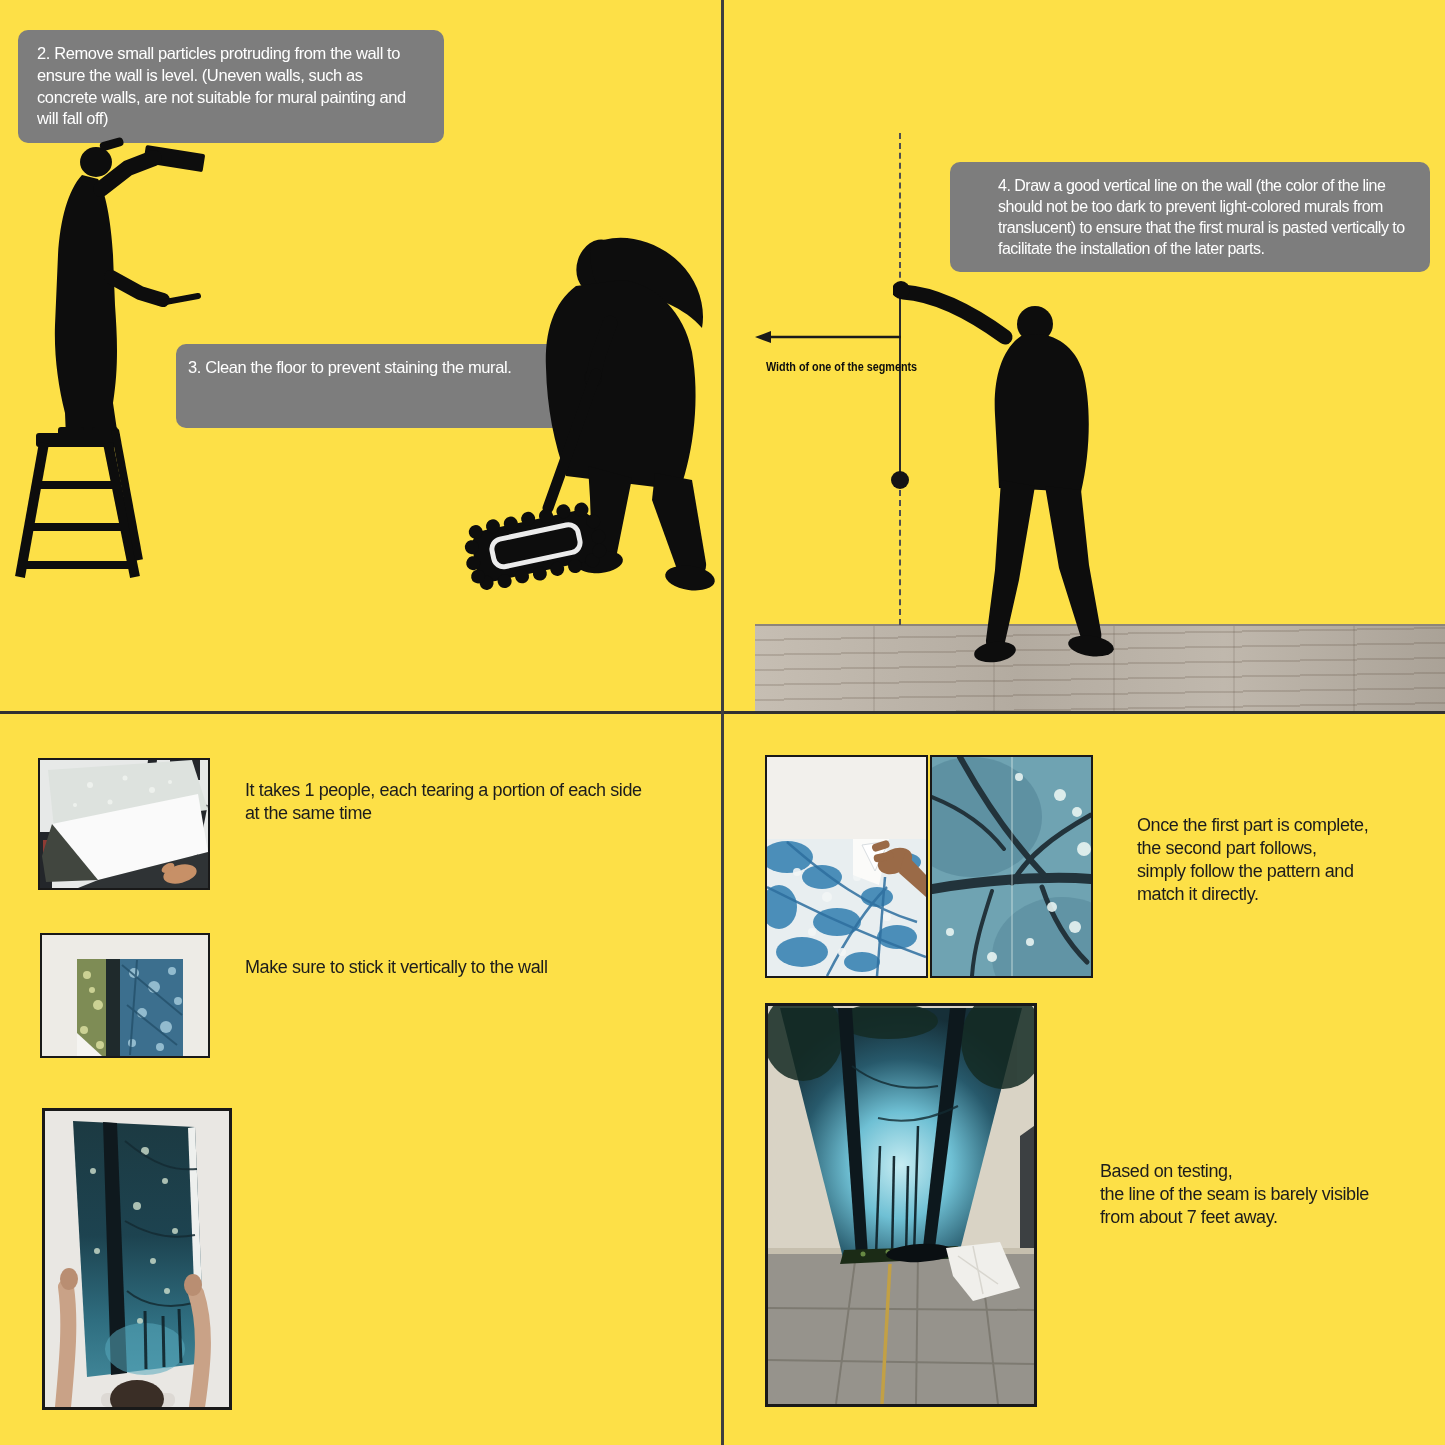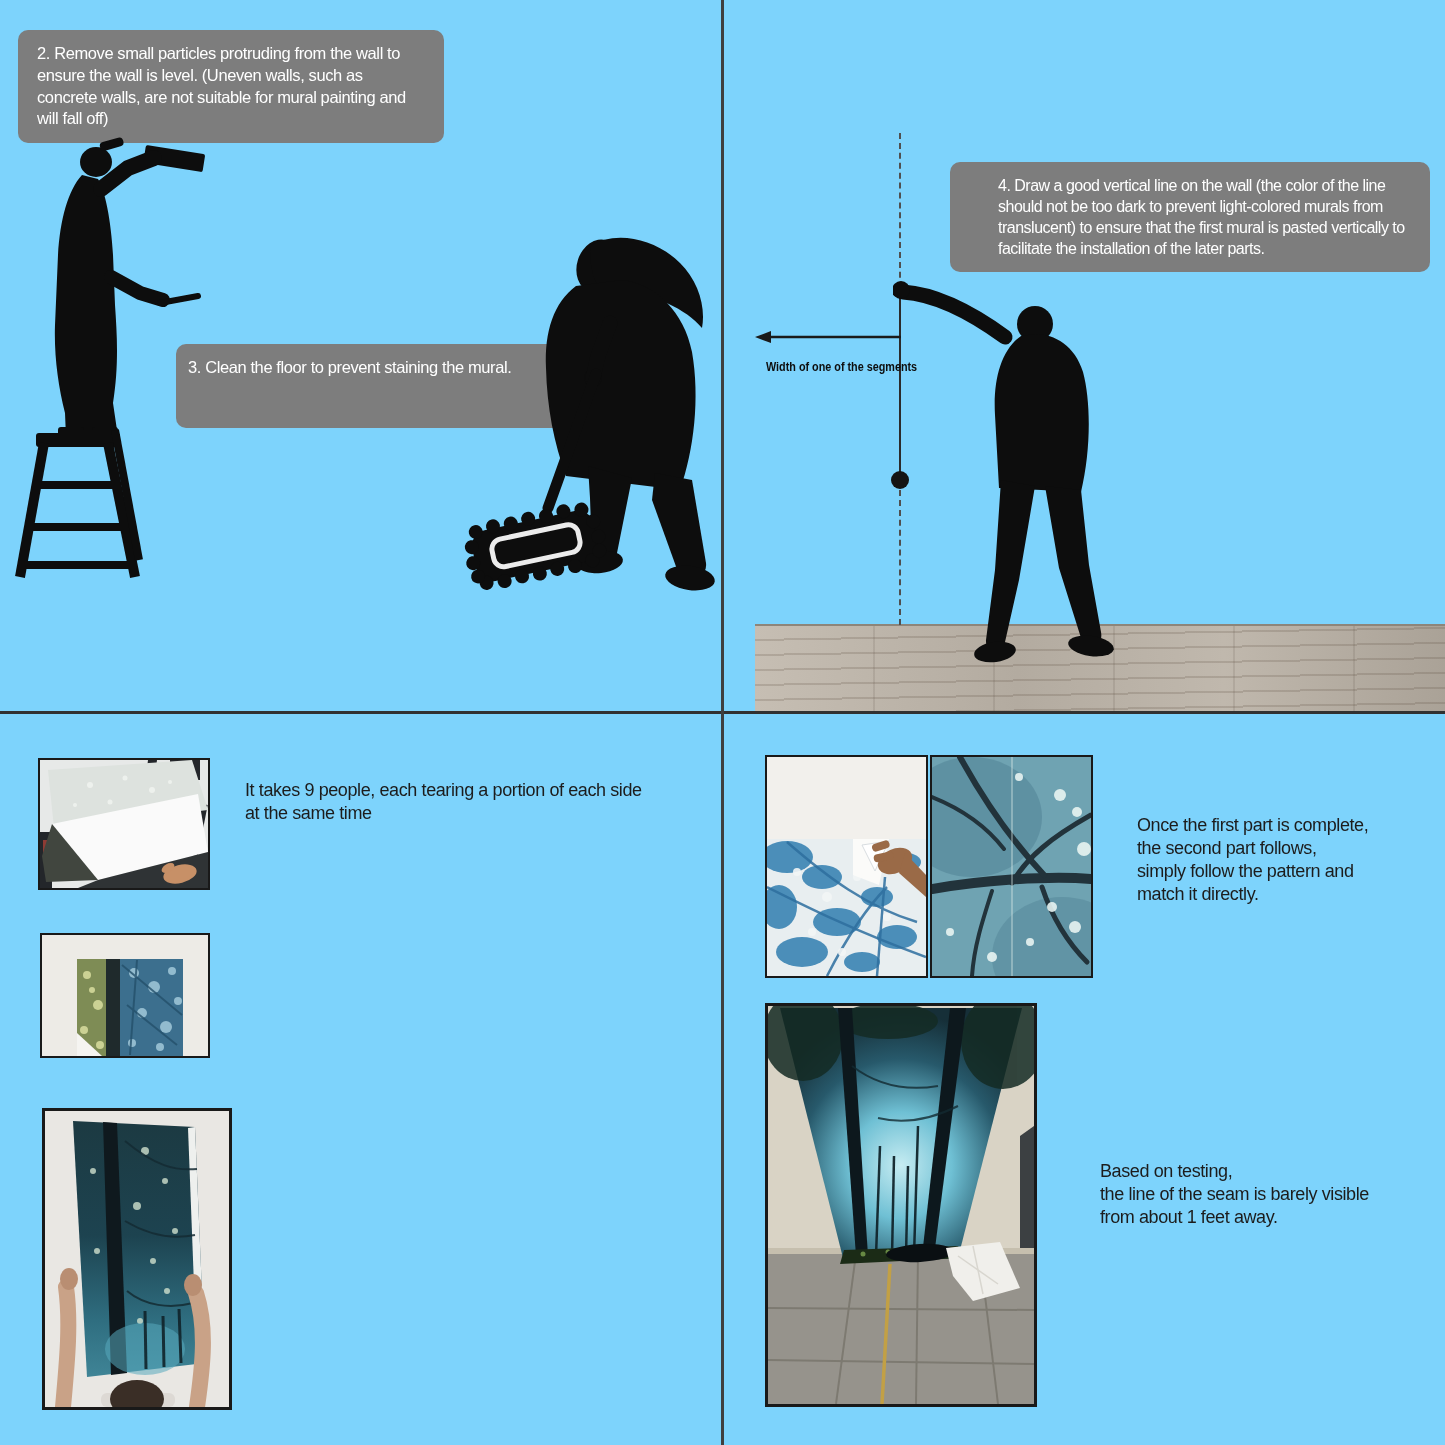--- a/index.html
+++ b/index.html
@@ -1,18 +1,18 @@
 <!DOCTYPE html>
 <html><head>
 <meta charset="utf-8">
 <style>
   html,body{margin:0;padding:0;background:#ffffff;}
   #canvas{
     position:relative;width:1445px;height:1445px;overflow:hidden;
-    background:#7dd3fc;
+    background:#fde047;
     font-family:"Liberation Sans",sans-serif;
     color:#1c1c1c;
   }
   .divider-v{position:absolute;left:721px;top:0;width:3px;height:1445px;background:#3f3f3f;}
   .divider-h{position:absolute;left:0;top:711px;width:1445px;height:3px;background:#313131;}
 
   .instruction-box{
     position:absolute;box-sizing:border-box;
     background:#7d7d7d;color:#ffffff;border-radius:10px;
     padding:13px 19px;font-size:16.5px;line-height:1.32;letter-spacing:-0.4px;
@@ -179,21 +179,21 @@
           <circle cx="130" cy="22" r="2"></circle>
           <circle cx="35" cy="45" r="2"></circle>
       </g>
       <polygon points="12,64 158,34 168,92 58,120" fill="#fafafa"></polygon>
       <polygon points="12,64 58,120 6,122 2,96" fill="#41463f"></polygon>
       <polygon points="58,120 168,92 168,128 38,128" fill="#2f3335"></polygon>
       <ellipse cx="140" cy="114" rx="17" ry="9" fill="#c79067" transform="rotate(-14 140 114)"></ellipse>
       <ellipse cx="128" cy="108" rx="7" ry="4" fill="#c79067" transform="rotate(-30 128 108)"></ellipse>
     </svg>
   </div>
-  <div class="caption" style="left:245px;top:779px;width:480px;">It takes 9 people, each tearing a portion of each side
+  <div class="caption" style="left:245px;top:779px;width:480px;">It takes 1 people, each tearing a portion of each side
 at the same time</div>
 
   <div class="photo" style="left:40px;top:933px;width:166px;height:121px;">
     <svg width="166" height="121" viewBox="0 0 166 121">
       <rect width="166" height="121" fill="#edebe6"></rect>
       <rect x="35" y="24" width="106" height="97" fill="#3c6f8e"></rect>
       <rect x="35" y="24" width="38" height="97" fill="#7e8c55"></rect>
       <rect x="64" y="24" width="14" height="97" fill="#1f2a2c"></rect>
       <g fill="#d9de9f" opacity="0.85">
         <circle cx="45" cy="40" r="4"></circle>
@@ -213,20 +213,21 @@
           <circle cx="118" cy="112" r="4"></circle>
       </g>
       <g stroke="#24506b" stroke-width="2" fill="none" opacity="0.8">
         <path d="M80,30 L140,80"></path>
           <path d="M85,70 L135,110"></path>
           <path d="M95,25 L88,120"></path>
       </g>
       <polygon points="35,98 60,121 35,121" fill="#f5f4f1"></polygon>
     </svg>
   </div>
+  <div class="caption" style="left:245px;top:956px;width:460px;">Make sure to stick it vertically to the wall</div>
 
   <div class="photo thick" style="left:42px;top:1108px;width:184px;height:296px;">
     <svg width="184" height="296" viewBox="0 0 184 296">
       <defs>
         <linearGradient id="grad-panel" x1="0" y1="0" x2="0" y2="1">
           <stop offset="0" stop-color="#1c3a42"></stop>
           <stop offset="0.45" stop-color="#1d4350"></stop>
           <stop offset="0.78" stop-color="#2f6e80"></stop>
           <stop offset="1" stop-color="#3f8496"></stop>
         </linearGradient>
@@ -391,17 +392,17 @@
       <polygon points="178,242 232,236 252,282 205,295 185,270" fill="#f0efeb"></polygon>
       <g stroke="#d8d6cf" stroke-width="1.5" fill="none">
         <path d="M190,250 L230,278"></path>
           <path d="M205,240 L215,288"></path>
       </g>
       <path d="M122,258 L114,398" stroke="#c2a045" stroke-width="3.5" fill="none"></path>
     </svg>
   </div>
   <div class="caption" style="left:1100px;top:1160px;width:340px;">Based on testing,
 the line of the seam is barely visible
-from about 1 feet away.</div>
+from about 7 feet away.</div>
 
   <div class="divider-h"></div>
   <div class="divider-v"></div>
 </div>
 
 </body></html>

